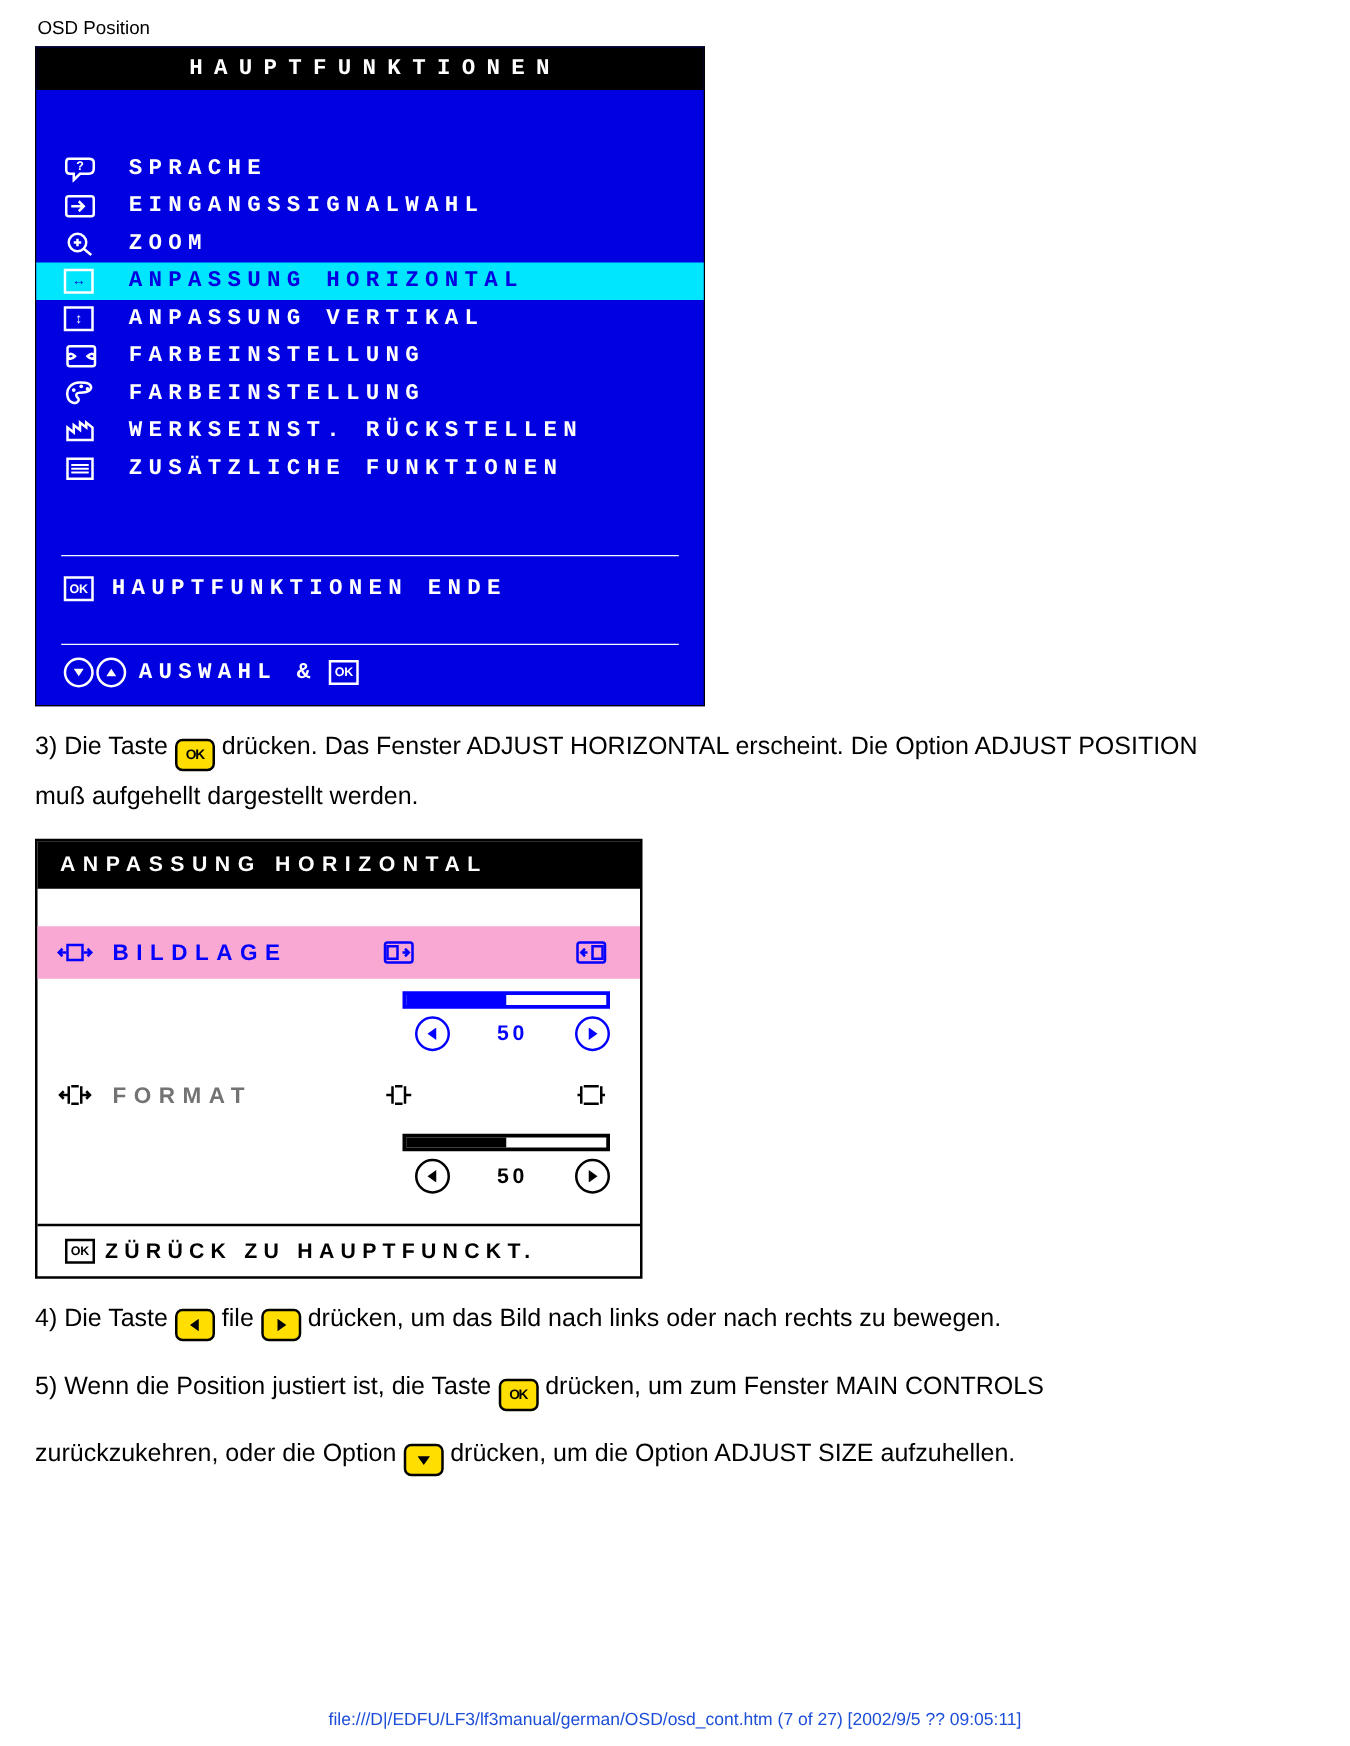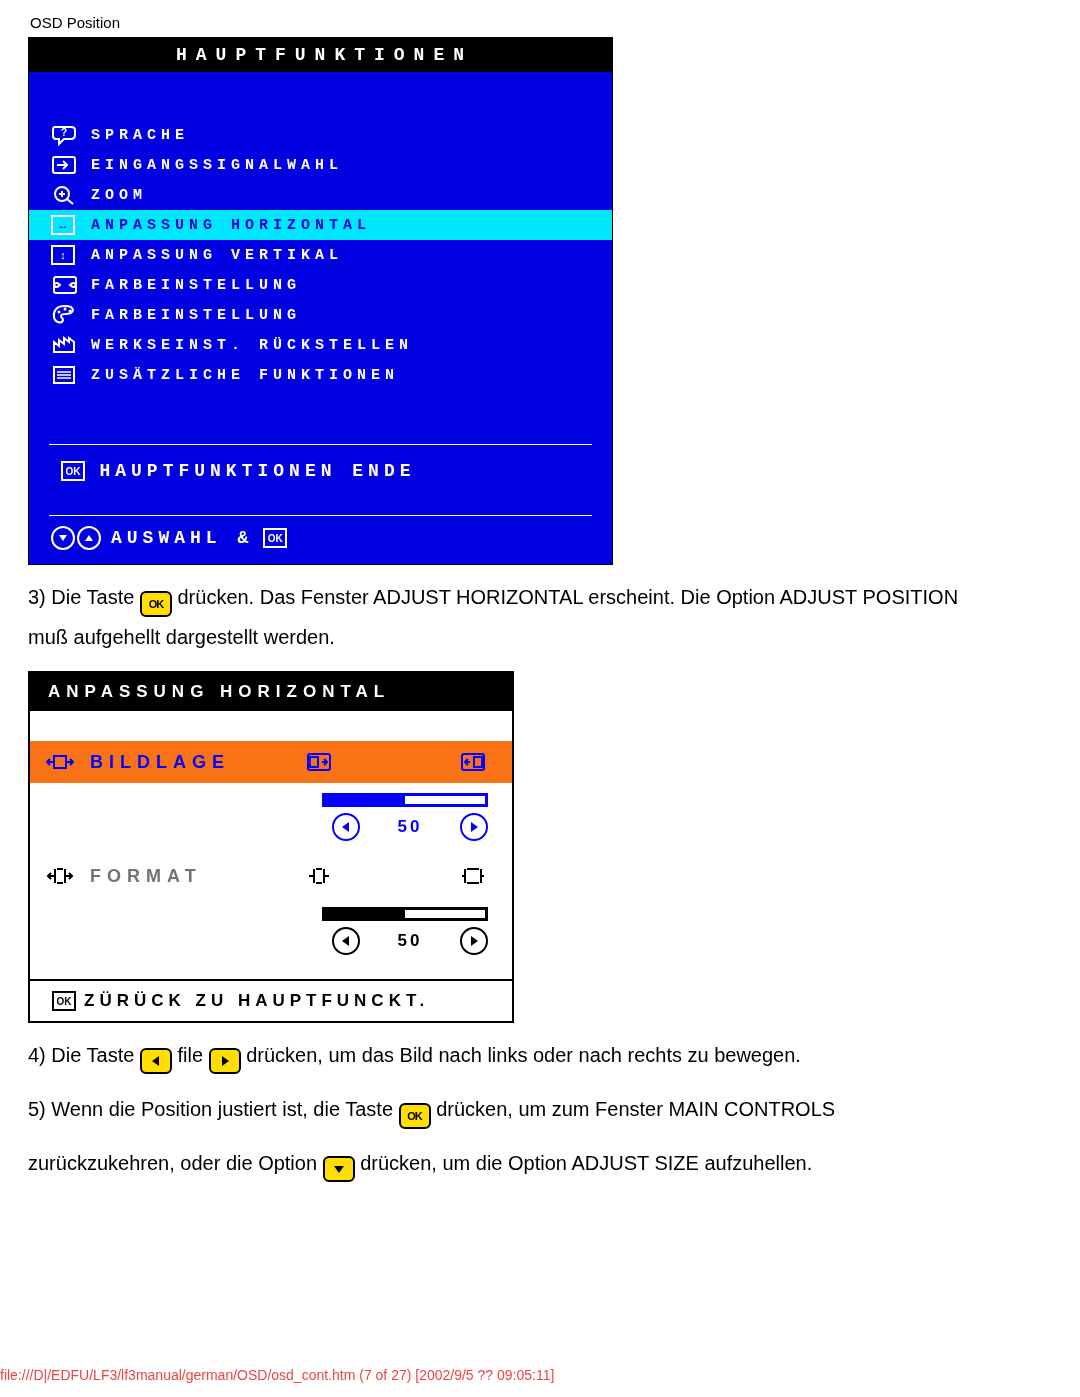--- a/index.html
+++ b/index.html
@@ -15,21 +15,21 @@
     box-sizing: border-box;
     min-height: 1397px;
     position: relative;
   }
   .hdr {
     font-size: 15px;
     margin: 2px 0 6px 2px;
   }
   
   .osd-panel {
-    width: 585px;
+    width: 536px;
     background: #0000e0;
     border: 1px solid #000;
     box-sizing: border-box;
   }
   .osd-title {
     background: #000;
     color: #fff;
     font-family: "Courier New", monospace;
     font-weight: bold;
     letter-spacing: 9px;
@@ -54,31 +54,32 @@
     display: inline-flex;
     align-items: center;
     justify-content: flex-start;
     color: #fff;
   }
   .osd-row.sel .ico { color: #0000e0; }
   .osd-row.sel .ico .icon-box { color: #0000e0; }
   .osd-row .lbl {
     font-family: "Courier New", monospace;
     letter-spacing: 5px;
-    font-size: 15px;
+    font-size: 18px;
     font-weight: bold;
     white-space: nowrap;
+    margin-left: 12px;
   }
   .osd-divider {
     height: 1px;
     background: #fff;
     margin: 16px 20px 0 20px;
   }
   .osd-end {
-    padding: 16px 20px 18px 32px;
+    padding: 16px 20px 18px 22px;
   }
   .osd-end .lbl {
     color: #fff;
     font-family: "Courier New", monospace;
     letter-spacing: 5px;
     font-size: 18px;
     font-weight: bold;
     margin-left: 10px;
     vertical-align: middle;
   }
@@ -141,21 +142,21 @@
   .adj-group .g-lbl {
     flex: 1 1 auto;
     display: flex;
     align-items: center;
     font-family: "Arial Black", Arial, sans-serif;
     font-weight: 900;
     letter-spacing: 6px;
     font-size: 18px;
     color: #737373;
   }
-  .adj-group.sel { background: #f97316; }
+  .adj-group.sel { background: #f9a8d4; }
   .adj-group.sel .g-lbl { color: #0400ff; }
   .adj-right {
     width: 180px;
     display: flex;
     align-items: center;
     justify-content: space-between;
     padding-right: 26px;
   }
   .adj-slider-row {
     display: flex;
@@ -259,22 +260,22 @@
     display: inline-flex;
     align-items: center;
     justify-content: center;
   }
 
   .footer-path {
     position: absolute;
     bottom: 14px;
     left: 0; right: 0;
     font-size: 14px;
-    text-align: left;
-    color: #ef4444;
+    text-align: center;
+    color: #1d4ed8;
   }
 
   svg { display: block; }
 </style>
 </head>
 <body>
 
 <div class="page">
 
   <div class="hdr">OSD Position</div>

